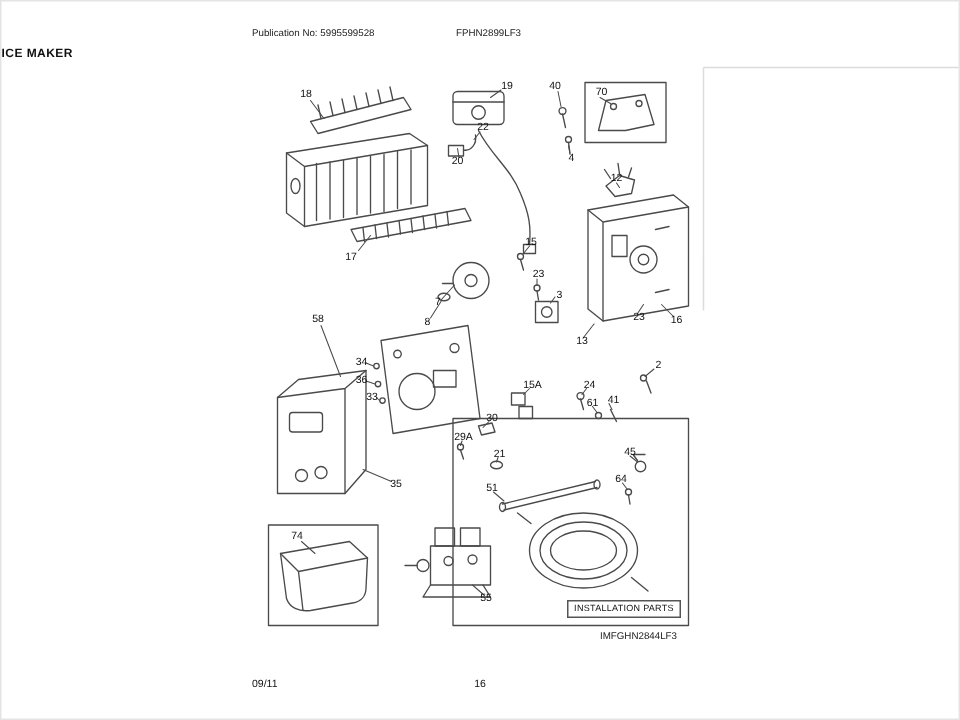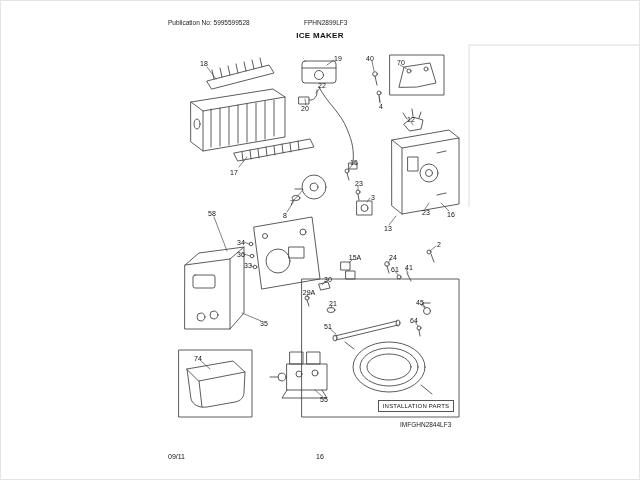--- a/index.html
+++ b/index.html
@@ -3,21 +3,21 @@
 <meta charset="utf-8">
 <style>
   *{box-sizing:border-box}
   html,body{margin:0;padding:0;background:#f5f5f5}
   .page{position:relative;width:640px;height:480px;background:#fff;
         font-family:"Liberation Sans",sans-serif;color:#111;overflow:hidden;
         border:1px solid #e4e4e4}
   .art{position:absolute;left:0;top:0}
   .hdr-pub{position:absolute;left:167px;top:18px;font-size:6.5px;color:#222}
   .hdr-model{position:absolute;left:303px;top:18px;font-size:6.5px;color:#222}
-  .page-title{position:absolute;left:0;right:0;top:30px;text-align:center;
+  .page-title{position:absolute;left:0;right:0;top:30px;text-align:left;
               font-size:8px;font-weight:700;letter-spacing:.3px}
   .callout-layer{position:absolute;left:0;top:0;width:640px;height:480px}
   .callout{position:absolute;transform:translate(-50%,-50%);font-size:7px;
            color:#111;white-space:nowrap;line-height:1}
   .install-label{position:absolute;left:377px;top:399px;width:76px;height:12px;
                  border:1px solid #555;font-size:6px;line-height:10px;text-align:center;
                  letter-spacing:.2px;background:#fff}
   .diagram-code{position:absolute;left:399px;top:420px;font-size:6.5px;color:#222}
   .ftr-date{position:absolute;left:167px;top:452px;font-size:7px}
   .ftr-page{position:absolute;left:0;right:0;top:452px;text-align:center;font-size:7px}

